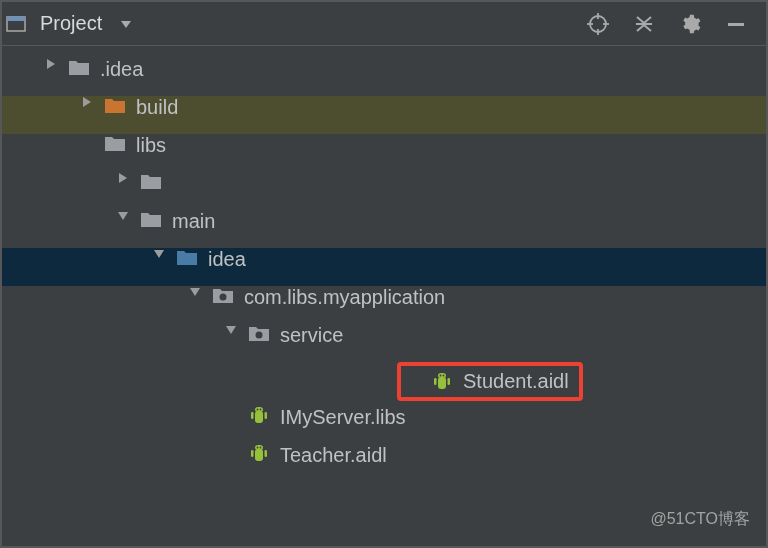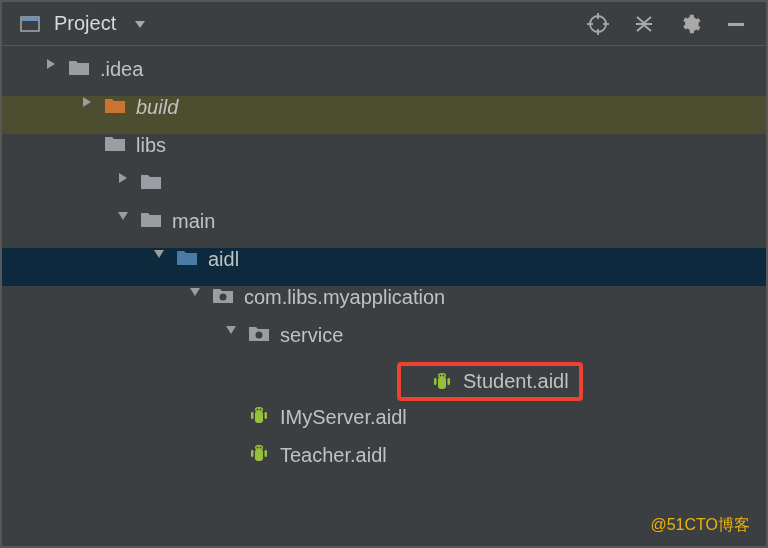--- a/index.html
+++ b/index.html
@@ -21,21 +21,20 @@
     flex-direction: column;
     box-sizing: border-box;
     border: 2px solid #555759;
     background: #3c3f41;
   }
   .header {
     height: 44px;
     display: flex;
     align-items: center;
     border-bottom: 1.5px solid #555759;
-    padding-left: 14px;
     padding-right: 6px;
     box-sizing: border-box;
   }
   .header-left {
     display: flex;
     align-items: center;
     flex-grow: 1;
     gap: 10px;
   }
   .header-right {
@@ -62,21 +61,21 @@
     overflow: hidden;
     padding-top: 12px;
   }
   .row {
     display: flex;
     align-items: flex-start;
     height: 38px;
     box-sizing: border-box;
     white-space: nowrap;
   }
-  .row.selected-build { background: #4c4e2f; font-style: italic; }
+  .row.selected-build { background: #4c4e2f; }
   .row.selected-aidl { background: #0d293e; }
   .indent { display: inline-block; width: 36px; height: 1px; }
   .arrow {
     width: 26px;
     display: flex;
     justify-content: center;
     align-items: center;
     color: #9c9c9c;
   }
   .arrow-space { width: 26px; display: inline-block; }
@@ -94,23 +93,23 @@
   .redbox {
     border: 4px solid #ed4131;
     border-radius: 4px;
     padding: 4px 10px 4px 0;
     margin-left: -4px;
     display: flex;
     align-items: center;
   }
   .watermark {
     position: absolute;
-    bottom: 12px;
+    bottom: 18px;
     right: 18px;
-    color: #eab308;
+    color: #a3a3a3;
     font-size: 16px;
   }
 </style>
 </head>
 <body>
 
 <div class="panel">
   <div class="header">
     <div class="header-left">
       <span class="icon-btn">
@@ -244,21 +243,21 @@
       <span class="arrow">
           <svg width="12" height="12">
             <path d="M1 2 L11 2 L6 10 Z" fill="#9c9c9c"></path>
           </svg>
         </span>
       <span class="icon-slot">
           <svg width="22" height="18" viewBox="0 0 22 18">
             <path class="folder-blue" d="M1 3 L8 3 L10 5 L21 5 L21 17 L1 17 Z"></path>
           </svg>
         </span>
-      <span class="label">aidl</span>
+      <span class="label">idea</span>
     </div>
 
     <div class="row">
       <span class="indent"></span>
         <span class="indent"></span>
         <span class="indent"></span>
         <span class="indent"></span>
         <span class="indent"></span>
       <span class="arrow">
           <svg width="12" height="12">
@@ -330,21 +329,21 @@
       <span class="icon-slot">
           <svg width="18" height="20" viewBox="0 0 18 20">
             <rect x="5" y="5" width="8" height="12" rx="3" fill="#97c03c"></rect>
             <rect x="5" y="1" width="8" height="5" rx="3" fill="#97c03c"></rect>
             <circle cx="7.5" cy="3.5" r="0.9" fill="#3c3f41"></circle>
             <circle cx="10.5" cy="3.5" r="0.9" fill="#3c3f41"></circle>
             <rect x="1" y="6" width="2.5" height="7" rx="1.2" fill="#97c03c"></rect>
             <rect x="14.5" y="6" width="2.5" height="7" rx="1.2" fill="#97c03c"></rect>
           </svg>
         </span>
-      <span class="label">IMyServer.aidl</span>
+      <span class="label">IMyServer.libs</span>
     </div>
 
     <div class="row">
       <span class="indent"></span>
         <span class="indent"></span>
         <span class="indent"></span>
         <span class="indent"></span>
         <span class="indent"></span>
         <span class="indent"></span>
       <span class="arrow-space"></span>

